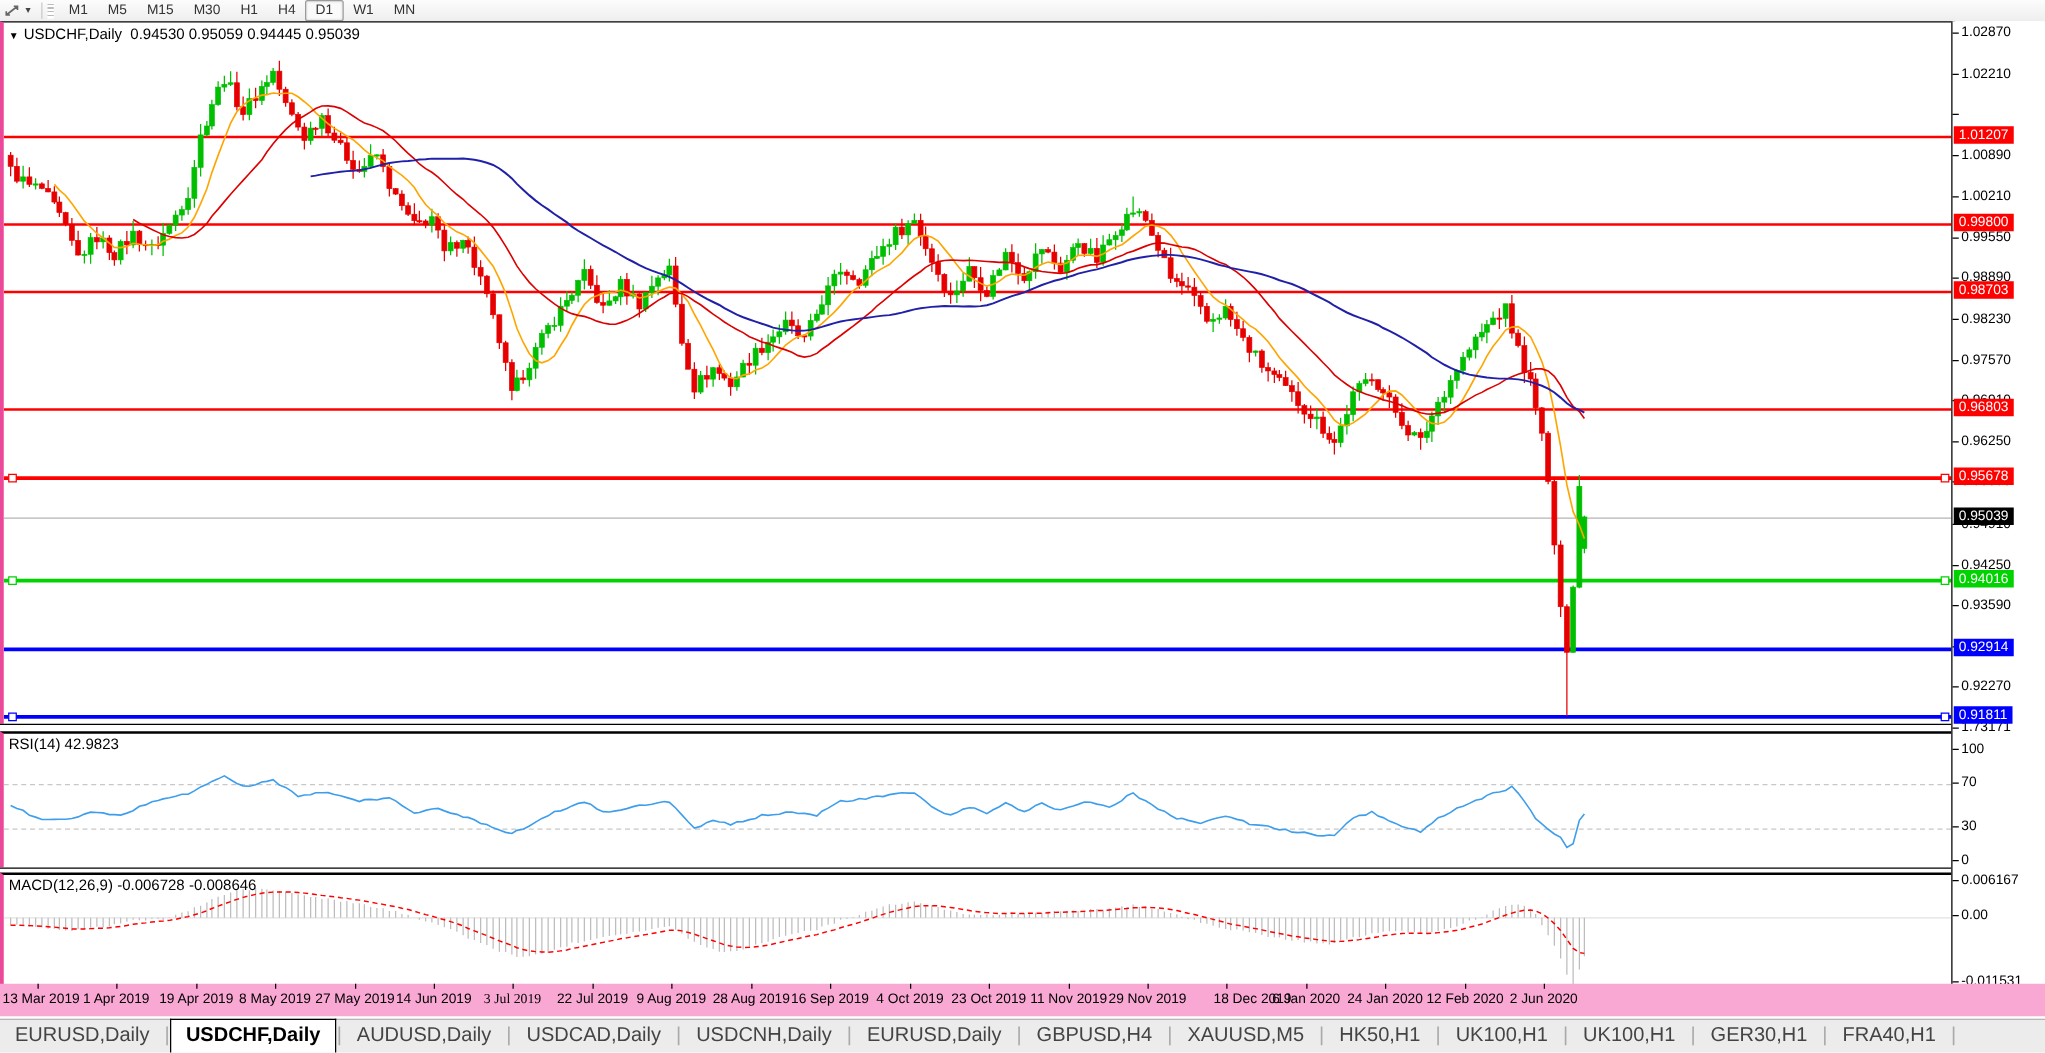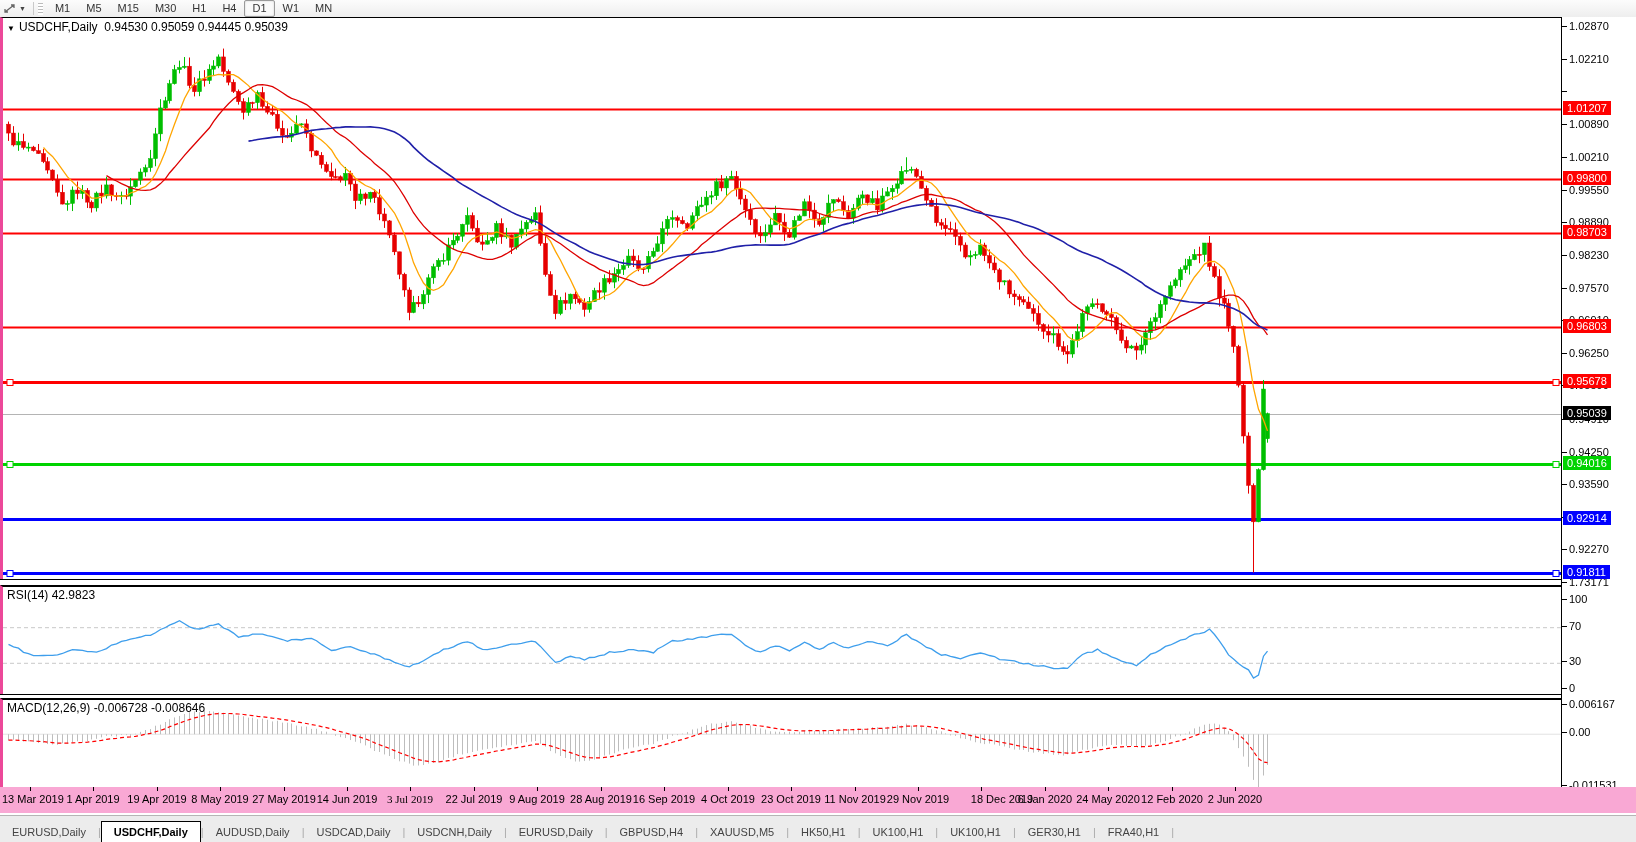--- a/index.html
+++ b/index.html
@@ -34,21 +34,21 @@
   .tick{position:absolute;left:7px;white-space:nowrap;}
   .tickmark{position:absolute;left:0;width:5px;height:1px;background:#000;}
   .badge{position:absolute;left:1px;height:14px;line-height:14px;padding:0 4px;color:#fff;
          font-size:11px;white-space:nowrap;z-index:6;}
   
   .dateaxis{position:absolute;left:0;top:770px;width:1636px;height:26px;background:#f9a8d4;font-size:11px;}
   .datelabel{position:absolute;top:6px;white-space:nowrap;}
   .datetick{position:absolute;top:0;width:1px;height:4px;background:#000;}
   
   .tabbar{position:absolute;left:0;top:798px;width:1636px;height:27px;background:#ececec;
-     border-top:1px solid #b5b5b5;display:flex;align-items:flex-end;font-size:11px;color:#444;}
+     border-top:1px solid #b5b5b5;display:flex;align-items:flex-end;font-size:16px;color:#444;}
   .tab{padding:4px 12px 5px 12px;cursor:default;white-space:nowrap;}
   .tab.active{background:#fff;border:1px solid #000;border-bottom:none;color:#000;font-weight:bold;}
   .tabsep{color:#aaa;padding-bottom:5px;}
   svg{position:absolute;left:0;top:0;}
 </style>
 </head>
 <body>
 
 <div class="toolbar">
   <span class="tb-icon">
@@ -1003,21 +1003,21 @@
       <div class="datelabel" style="left: 791px; transform: translateX(-50%);">23 Oct 2019</div>
       <div class="datetick" style="left: 855px;"></div>
       <div class="datelabel" style="left: 855px; transform: translateX(-50%);">11 Nov 2019</div>
       <div class="datetick" style="left: 918px;"></div>
       <div class="datelabel" style="left: 918px; transform: translateX(-50%);">29 Nov 2019</div>
       <div class="datetick" style="left: 981px;"></div>
       <div class="datelabel" style="left: 981px; transform: translateX(-50%); padding-left: 42px;">18 Dec 2019</div>
       <div class="datetick" style="left: 1045px;"></div>
       <div class="datelabel" style="left: 1045px; transform: translateX(-50%);">6 Jan 2020</div>
       <div class="datetick" style="left: 1108px;"></div>
-      <div class="datelabel" style="left: 1108px; transform: translateX(-50%);">24 May 2020</div>
+      <div class="datelabel" style="left: 1108px; transform: translateX(-50%);">24 Jan 2020</div>
       <div class="datetick" style="left: 1172px;"></div>
       <div class="datelabel" style="left: 1172px; transform: translateX(-50%);">12 Feb 2020</div>
       <div class="datetick" style="left: 1235px;"></div>
       <div class="datelabel" style="left: 1235px; transform: translateX(-50%);">2 Jun 2020</div>
     </div>
   <div class="tabbar" id="tab-bar">
       <div class="tab">EURUSD,Daily</div>
       <span class="tabsep">|</span>
       <div class="tab active">USDCHF,Daily</div>
       <span class="tabsep">|</span>

